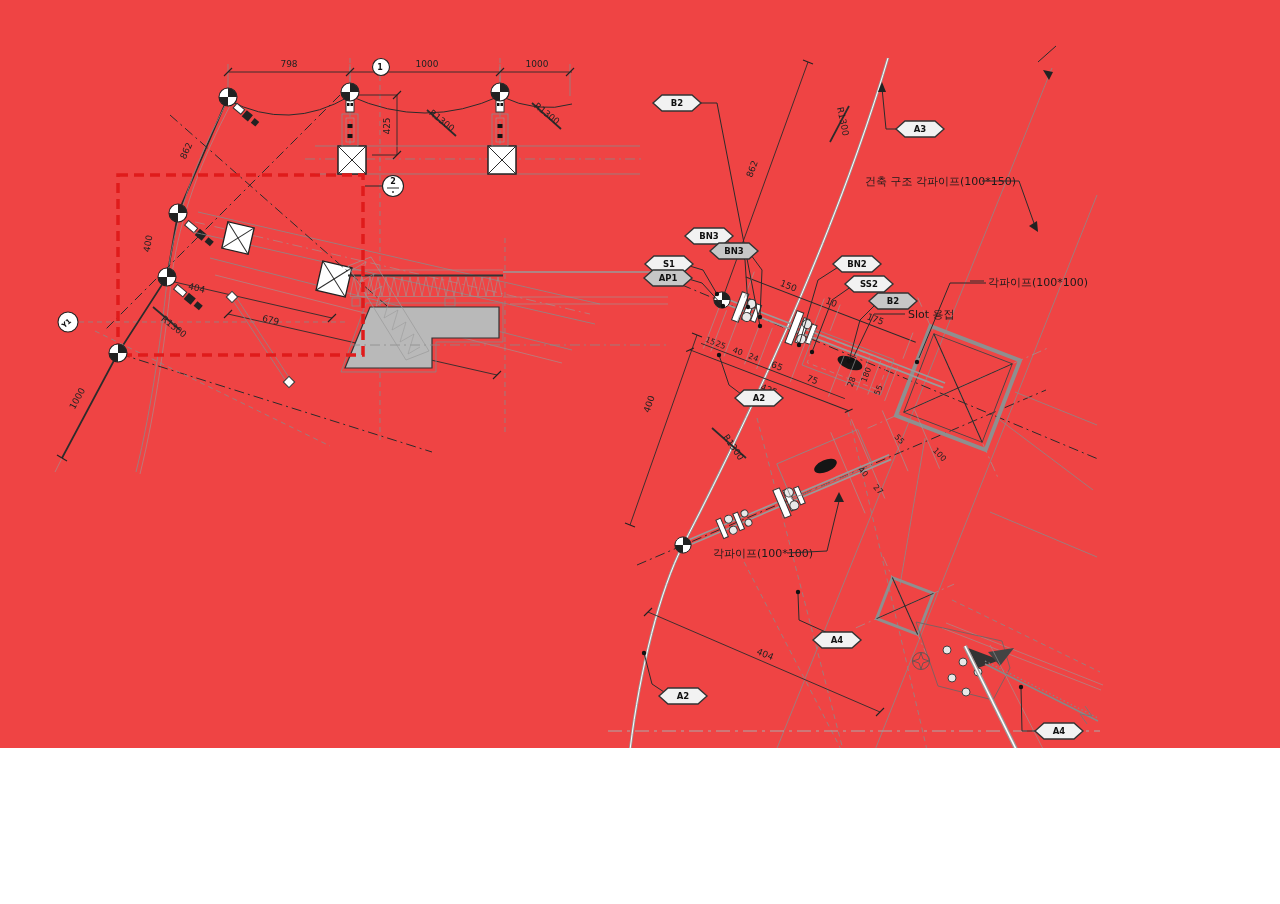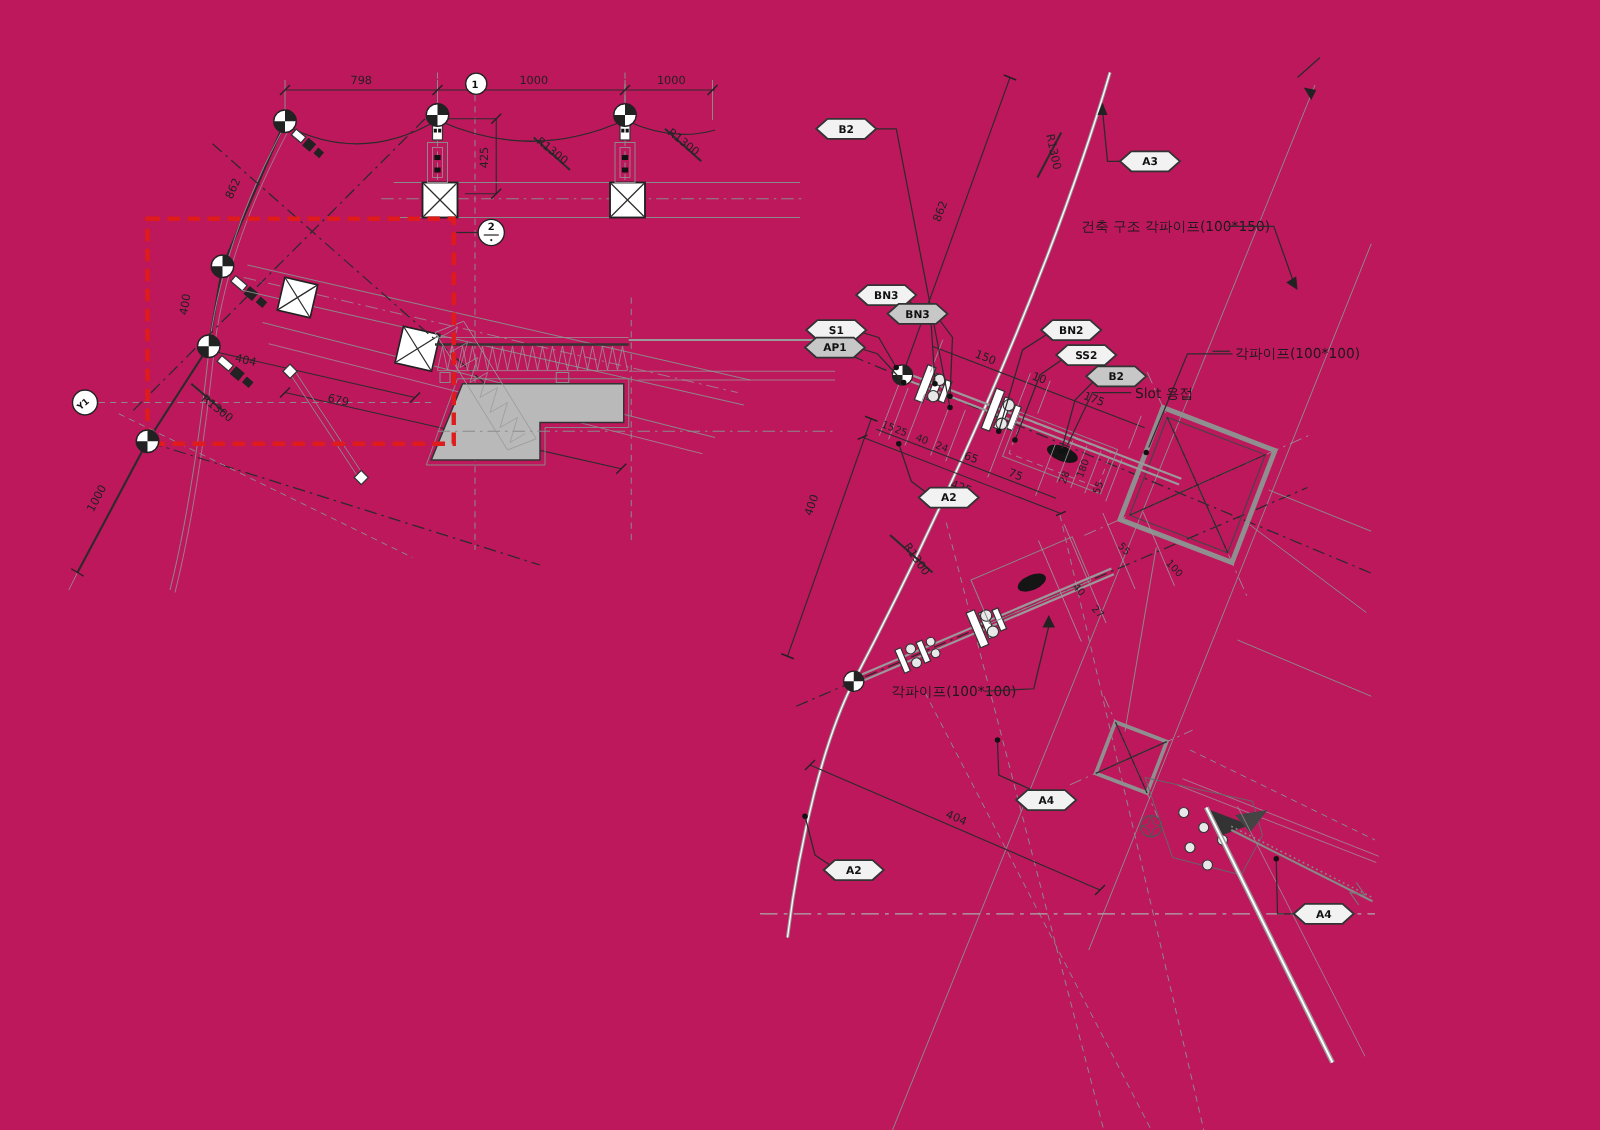--- a/index.html
+++ b/index.html
@@ -1,16 +1,16 @@
 <!DOCTYPE html>
 <html><head>
 <meta charset="utf-8">
 <style>
   html,body{margin:0;padding:0;background:#ffffff;}
-  .stage{width:1280px;height:904px;position:relative;background:#be185d;overflow:hidden;}
+  .stage{width:1280px;height:748px;position:relative;background:#ef4444;overflow:hidden;}
   svg{display:block;}
   .ln   {stroke:#2b2b2b;stroke-width:1;fill:none;}
   .ln2  {stroke:#2b2b2b;stroke-width:1.7;fill:none;}
   .thin {stroke:#8a8a8a;stroke-width:0.8;fill:none;}
   .vthin{stroke:#9a9a9a;stroke-width:0.6;fill:none;}
   .gray2{stroke:#9a9a9a;stroke-width:1.7;fill:none;}
   .dash {stroke-dasharray:5 4;}
   .dashdot{stroke-dasharray:10 4 2 4;}
   .dim  {stroke:#2b2b2b;stroke-width:0.9;fill:none;}
   .tick {stroke:#222;stroke-width:1.1;}

